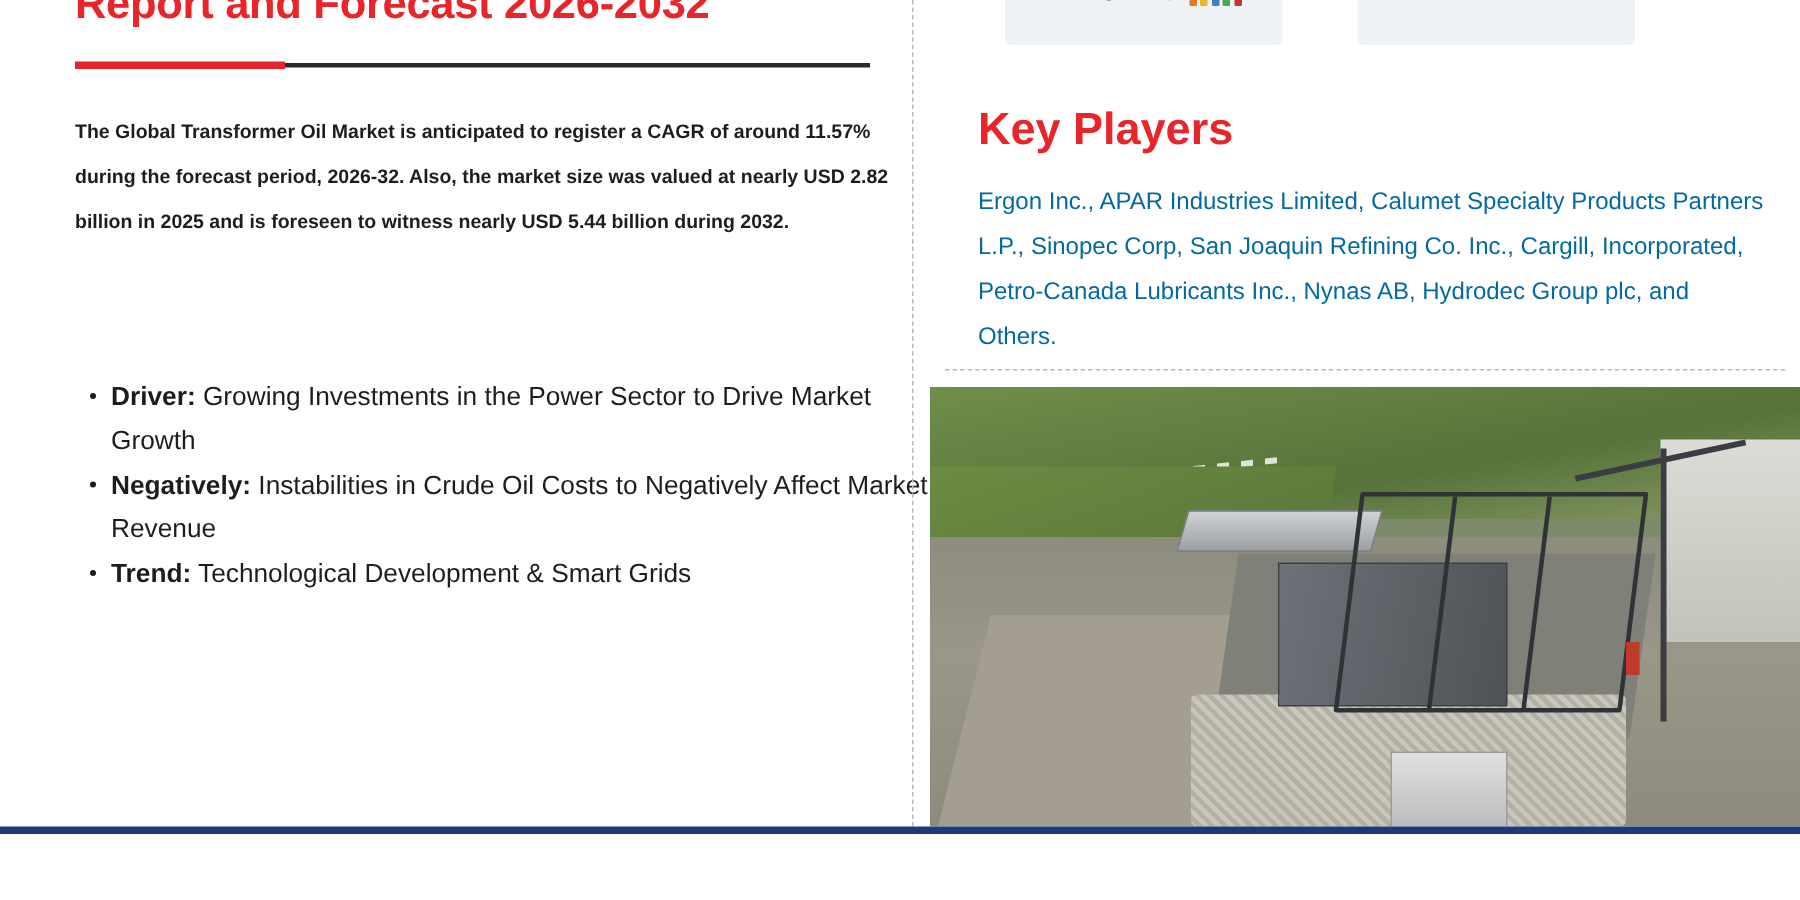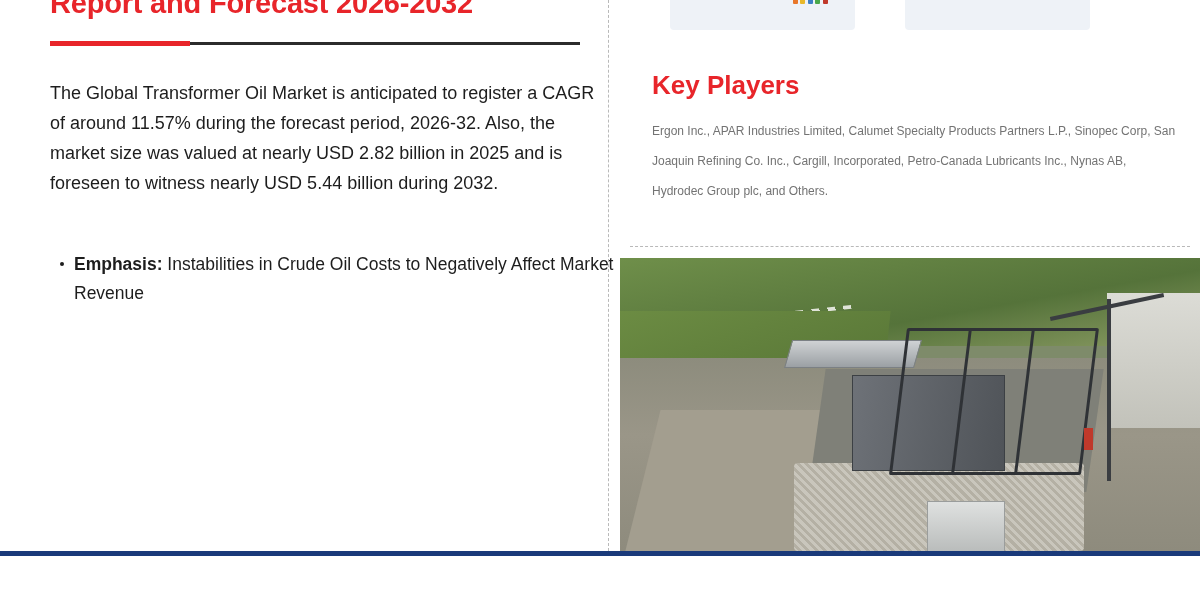--- a/index.html
+++ b/index.html
@@ -62,27 +62,28 @@
     width: 140px;
     height: 5px;
     background: #e8252a;
   }
 
   .intro-para {
     position: absolute;
     left: 50px;
     top: 60px;
     width: 552px;
-    font-size: 18px;
+    font-size: 13px;
     line-height: 30px;
     color: #1d1d1d;
+    font-weight: bold;
   }
 
   .section-head {
-    font-size: 26px;
+    font-size: 30px;
     font-weight: bold;
     color: #e8252a;
     margin: 0;
   }
 
   .dynamics-head {
     position: absolute;
     left: 50px;
     top: 208px;
   }
@@ -185,23 +186,23 @@
   .players-head {
     position: absolute;
     left: 22px;
     top: 70px;
   }
   .players-para {
     position: absolute;
     left: 22px;
     top: 104px;
     width: 528px;
-    font-size: 12px;
+    font-size: 16px;
     line-height: 30px;
-    color: #737373;
+    color: #0369a1;
   }
 
   .h-divider {
     position: absolute;
     left: 630px;
     top: 246px;
     width: 560px;
     border-top: 1px dashed #b9b9b9;
   }
 
@@ -345,21 +346,27 @@
   <div class="left-col">
     <h1 class="report-title">Report and Forecast 2026-2032</h1>
   </div>
   <div class="title-rule"></div>
 
   <p class="intro-para">The Global Transformer Oil Market is anticipated to register a CAGR of around 11.57% during the forecast period, 2026-32. Also, the market size was valued at nearly USD 2.82 billion in 2025 and is foreseen to witness nearly USD 5.44 billion during 2032.</p>
 
 
   <ul class="dynamics-list">
     <li>
-      <span class="dyn-label">Emphasis:</span><span> Instabilities in Crude Oil Costs to Negatively Affect Market Revenue</span>
+      <span class="dyn-label">Driver:</span><span> Growing Investments in the Power Sector to Drive Market Growth</span>
+    </li>
+    <li>
+      <span class="dyn-label">Negatively:</span><span> Instabilities in Crude Oil Costs to Negatively Affect Market Revenue</span>
+    </li>
+    <li>
+      <span class="dyn-label">Trend:</span><span> Technological Development &amp; Smart Grids</span>
     </li>
   </ul>
 
   <div class="v-divider"></div>
 
   <div class="right-col">
 
     <div class="stat-cards">
       <div class="stat-card cagr-card">
         <span class="cagr-value">11.57%</span>

